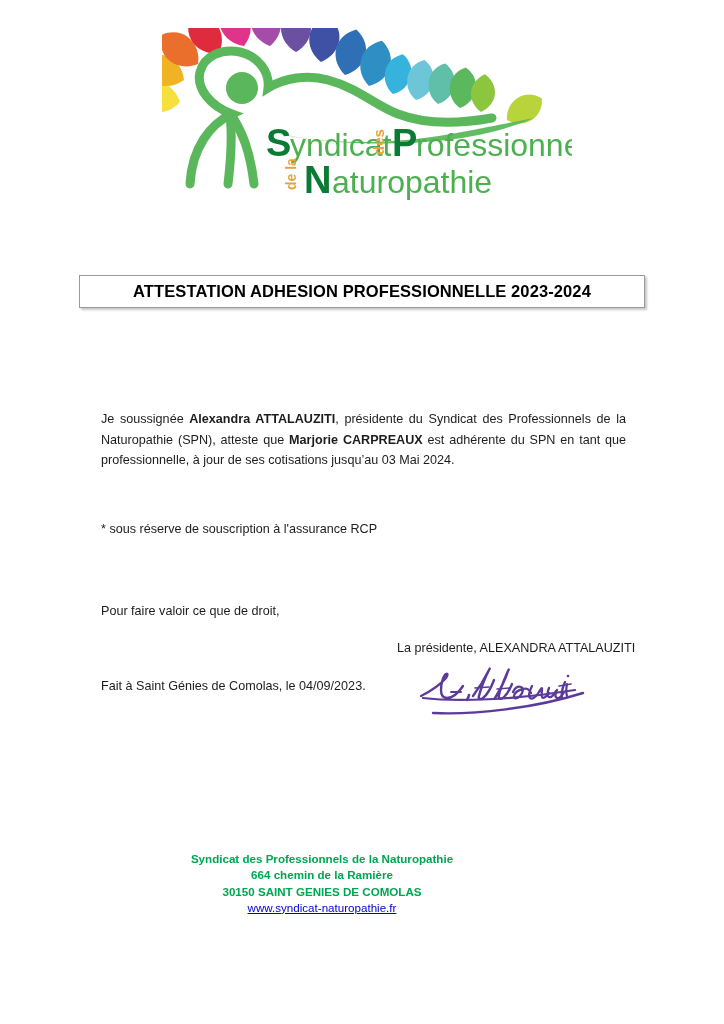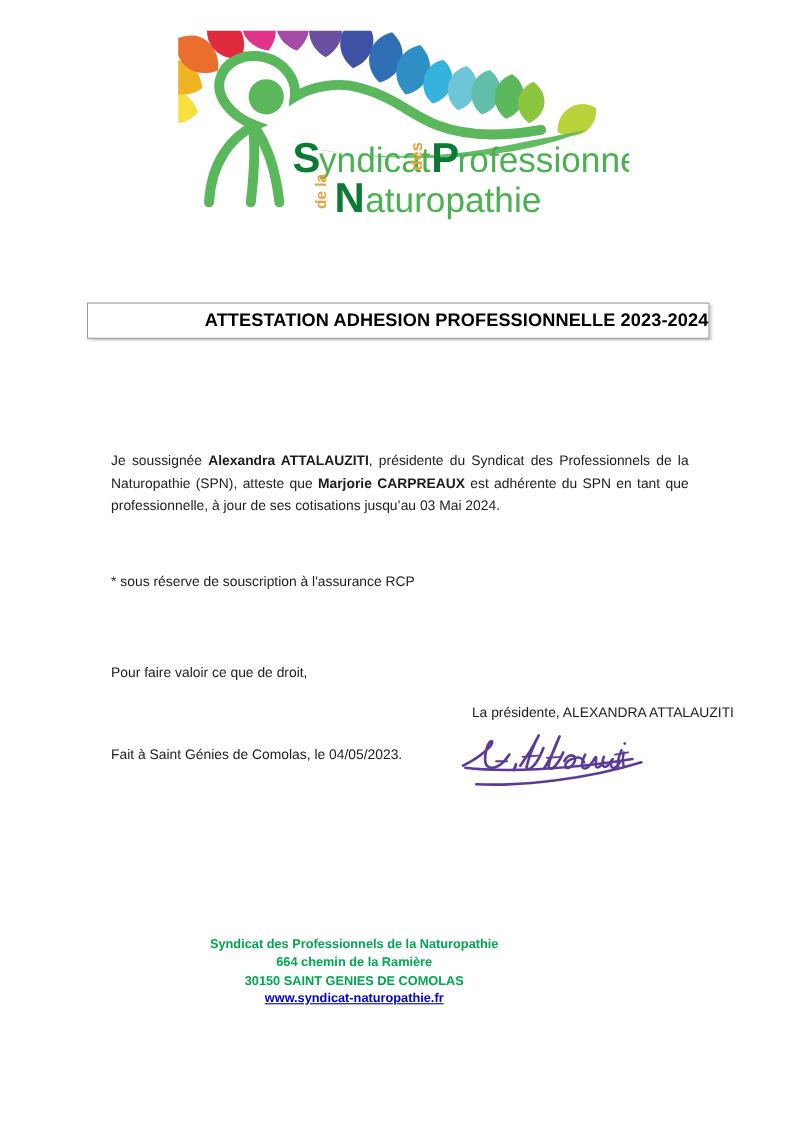--- a/index.html
+++ b/index.html
@@ -34,21 +34,21 @@
     left: 79px;
     top: 275px;
     width: 566px;
     height: 33px;
     border: 1px solid #9a9a9a;
     background: #ffffff;
     box-shadow: 2px 2px 2px rgba(0,0,0,0.22);
     box-sizing: border-box;
     display: flex;
     align-items: center;
-    justify-content: flex-end;
+    justify-content: center;
   }
   .title-text {
     font-size: 16.5px;
     font-weight: bold;
     letter-spacing: 0.1px;
     color: #000000;
     white-space: nowrap;
   }
 
   
@@ -71,21 +71,20 @@
   .gap-lg { height: 22px; }
 
   
   .pres-line {
     position: absolute;
     left: 397px;
     top: 641px;
     font-size: 12.6px;
     color: #1c1c1c;
     white-space: nowrap;
-    margin-left: 32px;
   }
   .signature {
     position: absolute;
     left: 415px;
     top: 662px;
     width: 180px;
     height: 58px;
   }
   .signature svg { display: block; width: 180px; height: 58px; }
 
@@ -99,21 +98,21 @@
   }
   .footer-line {
     font-size: 11.6px;
     font-weight: bold;
     line-height: 16.3px;
     color: #00a651;
     white-space: nowrap;
   }
   .footer-link {
     font-size: 11.6px;
-    font-weight: bold;
+    font-weight: normal;
     line-height: 16.3px;
     color: #0000cd;
     text-decoration: underline;
     white-space: nowrap;
     display: block;
   }
 </style>
 </head>
 <body>
 
@@ -204,21 +203,21 @@
   <div class="body-area">
     <p class="para justify"><span>Je soussignée </span><b>Alexandra ATTALAUZITI</b><span>, présidente du Syndicat des Professionnels de la Naturopathie (SPN), atteste que </span><b>Marjorie CARPREAUX</b><span> est adhérente du SPN en tant que professionnelle, à jour de ses cotisations jusqu’au 03 Mai 2024.</span></p>
 
     <div class="gap-sm"></div>
     <p class="para">* sous réserve de souscription à l'assurance RCP</p>
 
     <div class="gap-md"></div>
     <p class="para">Pour faire valoir ce que de droit,</p>
 
     <div class="gap-lg"></div>
-    <p class="para">Fait à Saint Génies de Comolas, le 04/05/2023.</p>
+    <p class="para">Fait à Saint Génies de Comolas, le 04/09/2023.</p>
   </div>
 
   <div class="pres-line">La présidente, ALEXANDRA ATTALAUZITI</div>
 
   <div class="signature">
     <svg viewBox="0 0 180 58" xmlns="http://www.w3.org/2000/svg">
       <g fill="none" stroke="#5b3a9b" stroke-linecap="round" stroke-linejoin="round">
         <path d="M6,34 C14,30 24,24 31,16 C33,13 33,11 31,12 C28,14 26,22 26,28 C26,33 28,36 32,36
                  C38,36 44,30 48,24" stroke-width="2.4"></path>
         <path d="M36,30 L46,30" stroke-width="1.8"></path>

